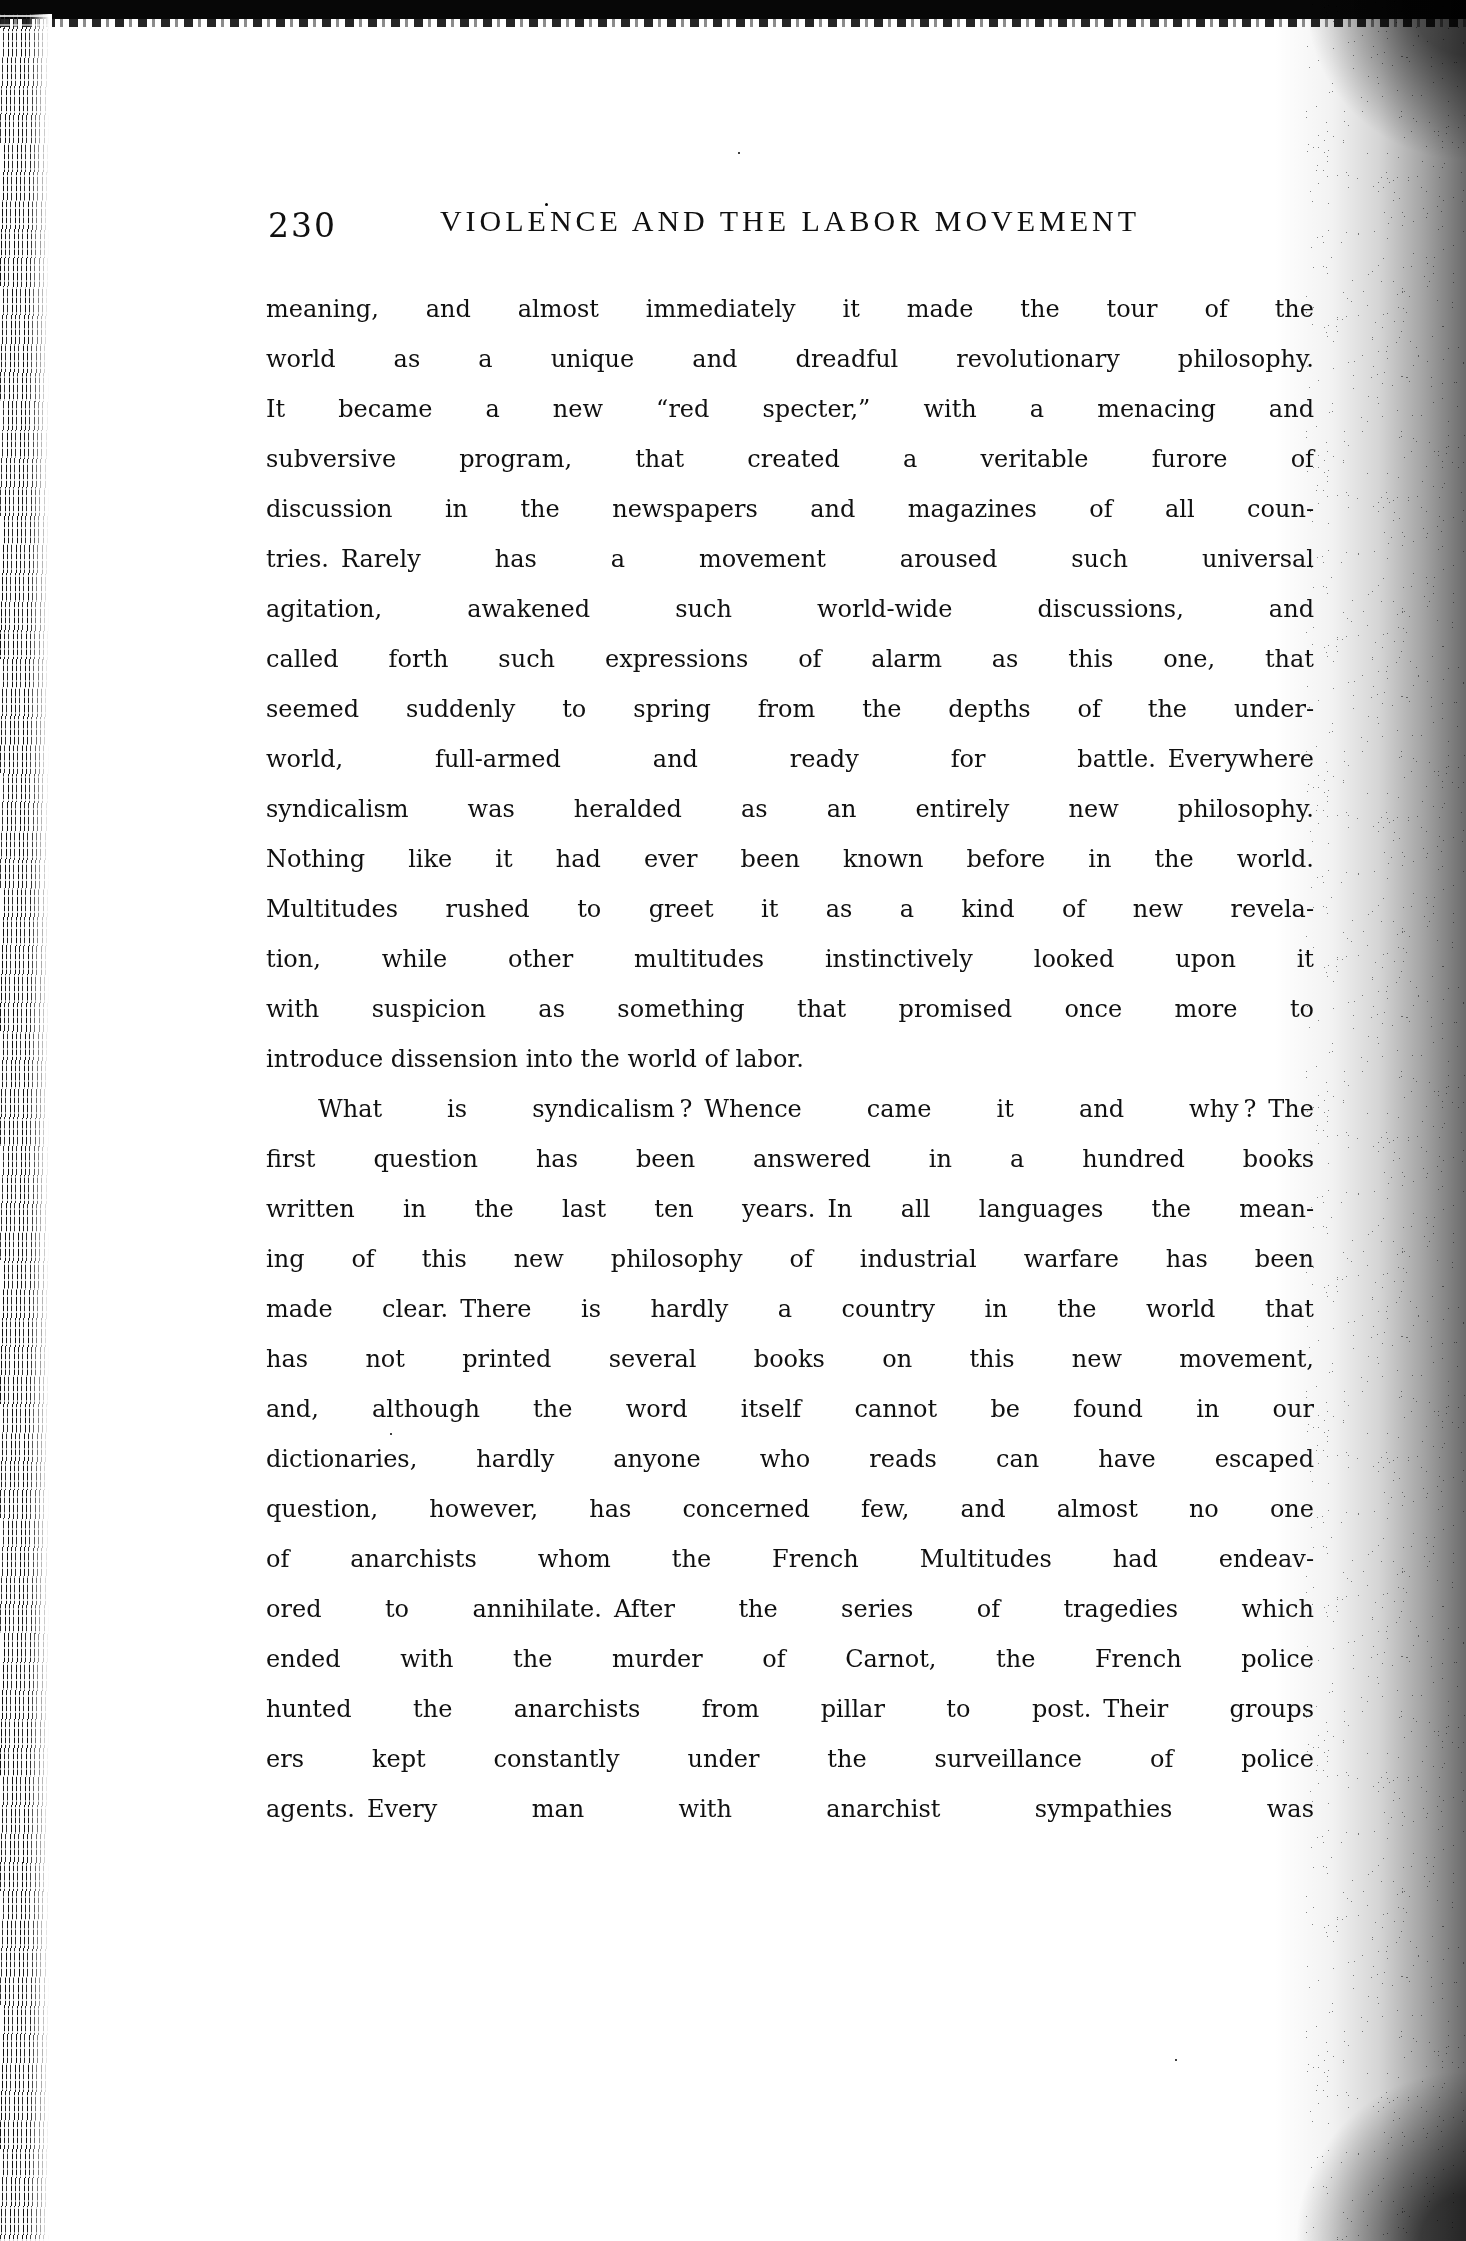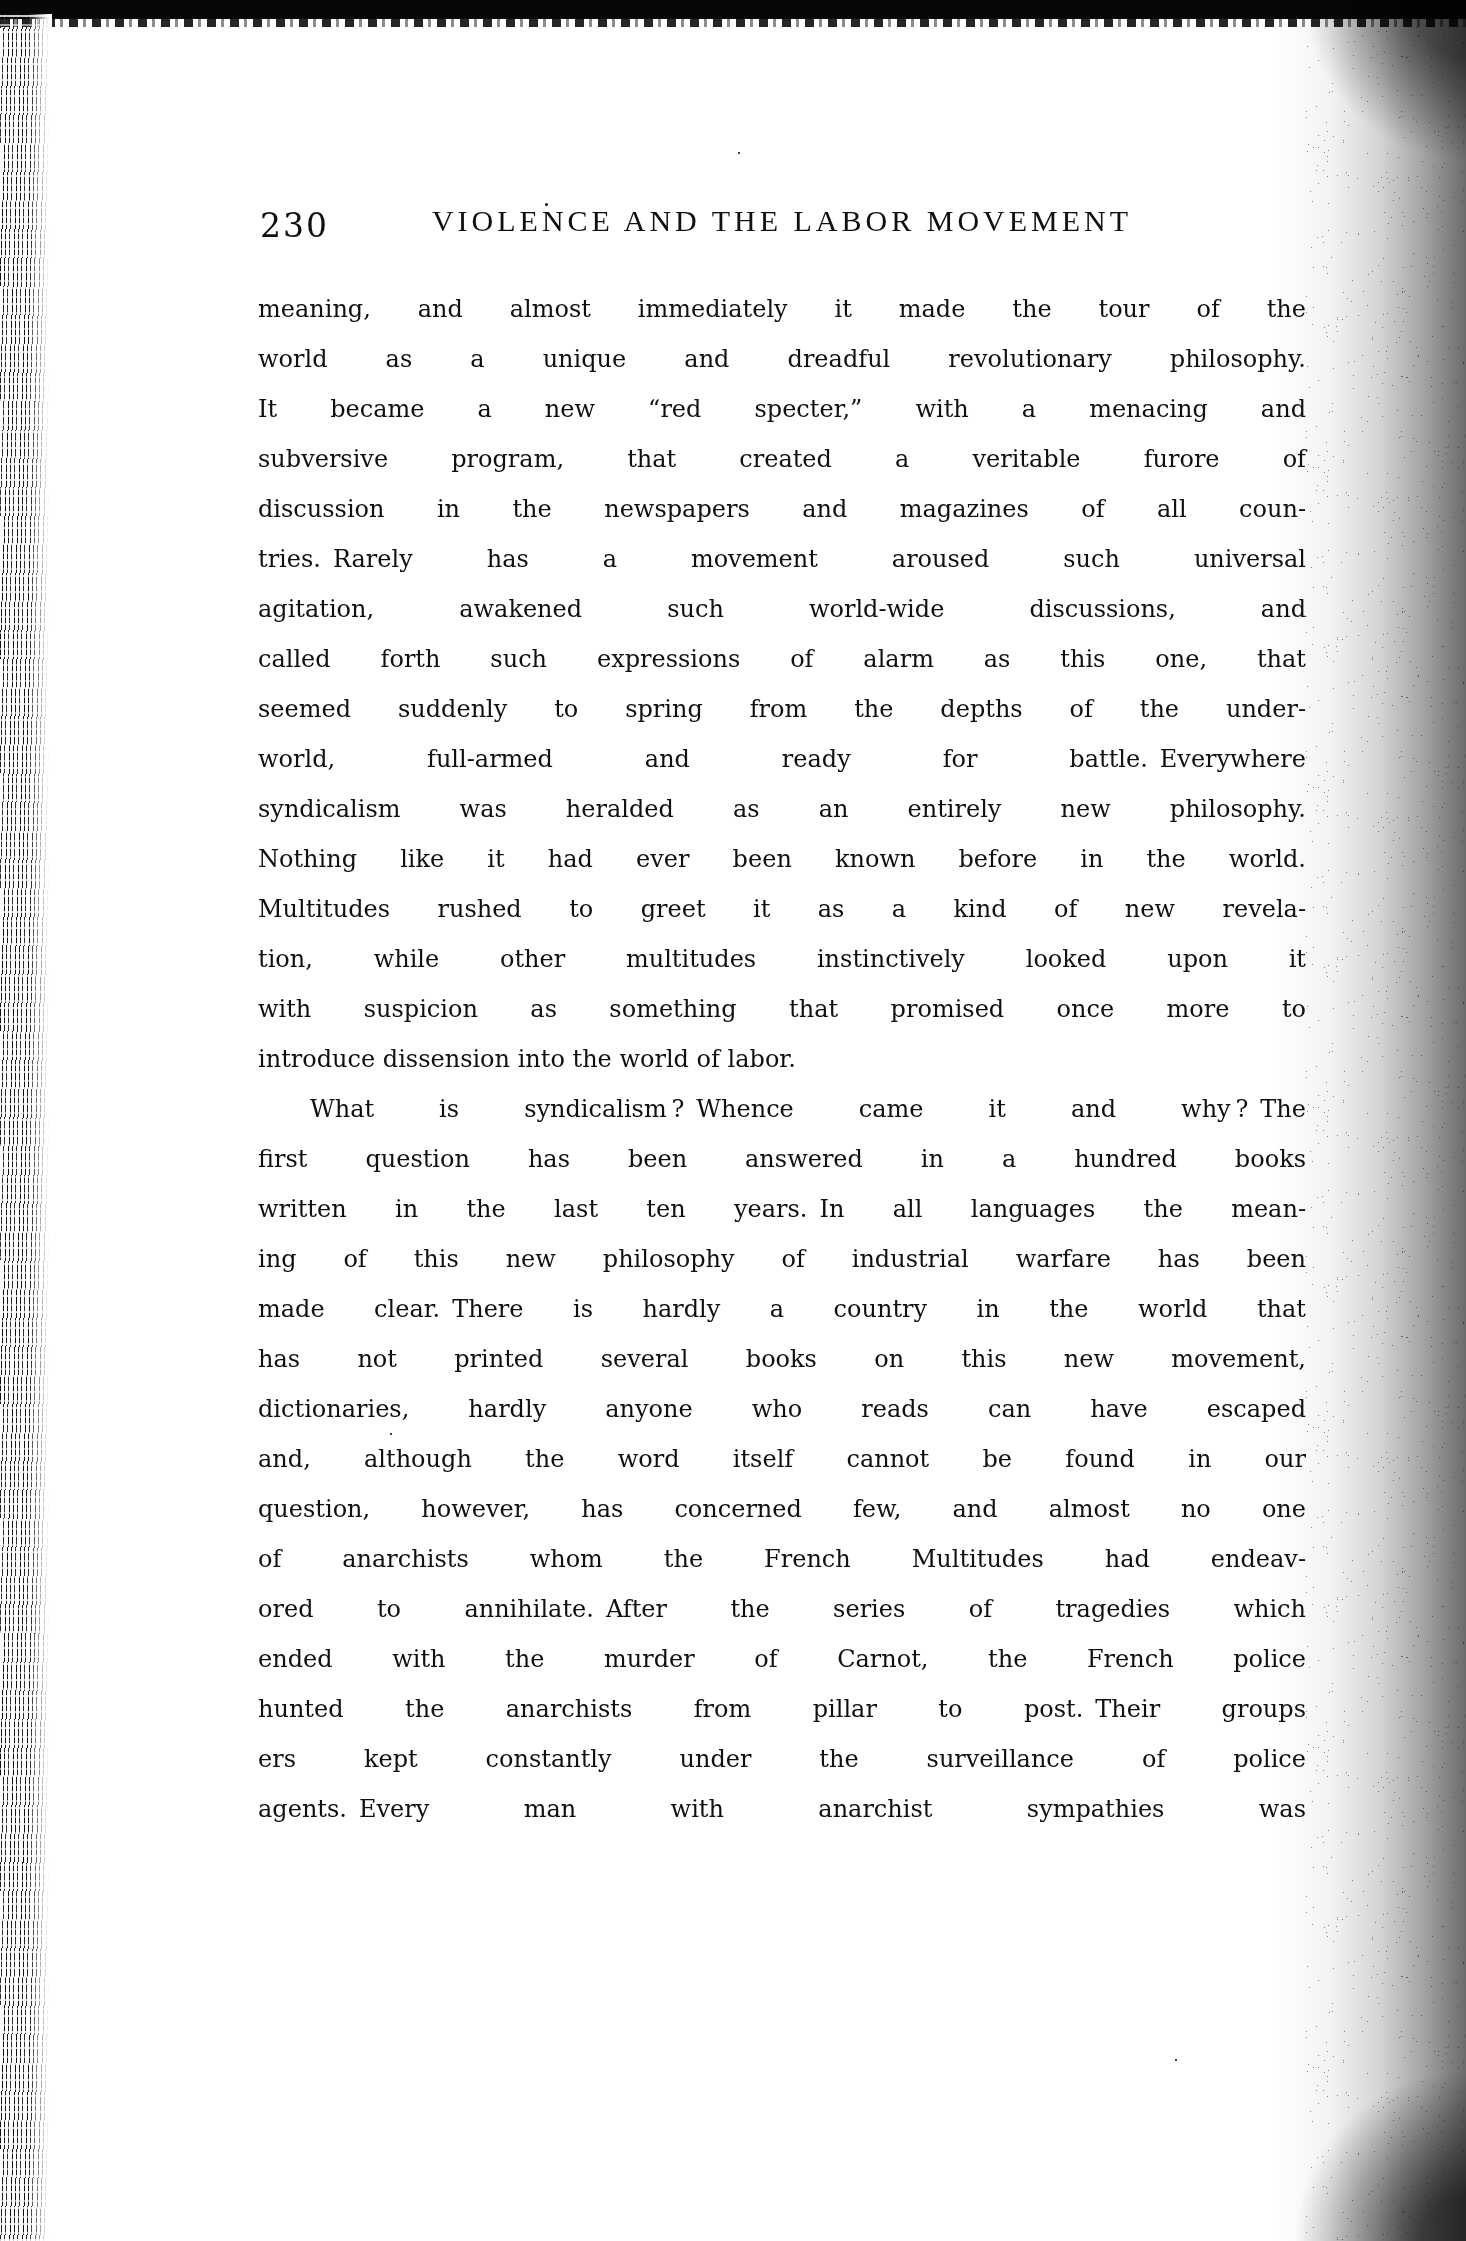--- a/index.html
+++ b/index.html
@@ -51,21 +51,21 @@
   }
   .grain-svg {
     position: absolute; top: 0; right: 0; width: 160px; height: 100%;
     opacity: .45;
   }
 
   .dust { position: absolute; width: 3px; height: 3px; border-radius: 50%; background: #000; }
 
   
   .content {
-    position: absolute; left: 258px; top: 198px; width: 1048px;
+    position: absolute; left: 266px; top: 198px; width: 1048px;
   }
   .header { position: relative; height: 52px; }
   .pagenum {
     position: absolute; left: 2px; top: 8px;
     font-size: 33px; letter-spacing: 2px;
   }
   .title {
     display: block; text-align: center; padding-top: 6px;
     font-size: 30px; letter-spacing: 4px; white-space: nowrap; font-family: Liberation Serif, serif;
   }
@@ -130,22 +130,22 @@
         <div class="line">Multitudes rushed to greet it as a kind of new revela-</div>
         <div class="line">tion, while other multitudes instinctively looked upon it</div>
         <div class="line">with suspicion as something that promised once more to</div>
         <div class="line no-just-last">introduce dissension into the world of labor.</div>
         <div class="line indent">What is syndicalism ? Whence came it and why ? The</div>
         <div class="line">first question has been answered in a hundred books</div>
         <div class="line">written in the last ten years. In all languages the mean-</div>
         <div class="line">ing of this new philosophy of industrial warfare has been</div>
         <div class="line">made clear. There is hardly a country in the world that</div>
         <div class="line">has not printed several books on this new movement,</div>
+        <div class="line">and, although the word itself cannot be found in our</div>
         <div class="line">dictionaries, hardly anyone who reads can have escaped</div>
-        <div class="line">and, although the word itself cannot be found in our</div>
         <div class="line">question, however, has concerned few, and almost no one</div>
         <div class="line">of anarchists whom the French Multitudes had endeav-</div>
         <div class="line">ored to annihilate. After the series of tragedies which</div>
         <div class="line">ended with the murder of Carnot, the French police</div>
         <div class="line">hunted the anarchists from pillar to post. Their groups</div>
         <div class="line">ers kept constantly under the surveillance of police</div>
         <div class="line">agents. Every man with anarchist sympathies was</div>
       </div>
   </div>
 

